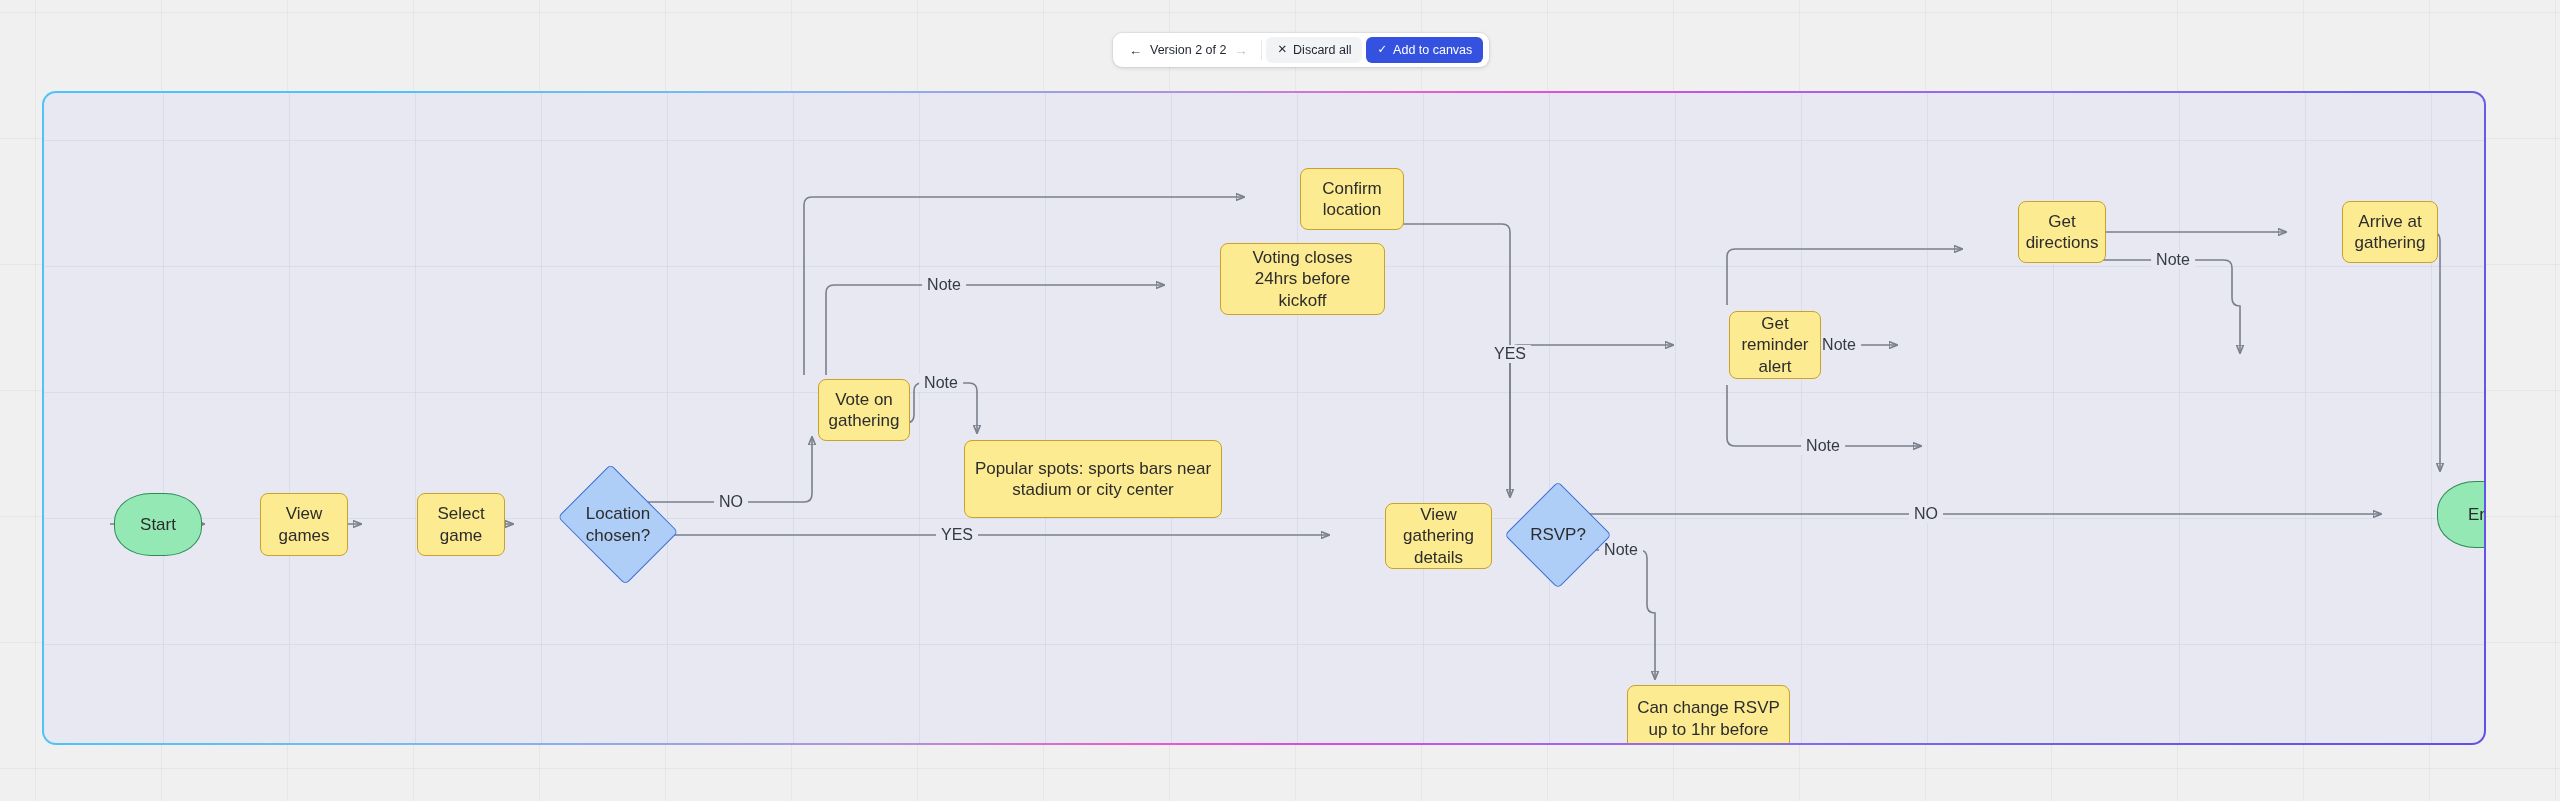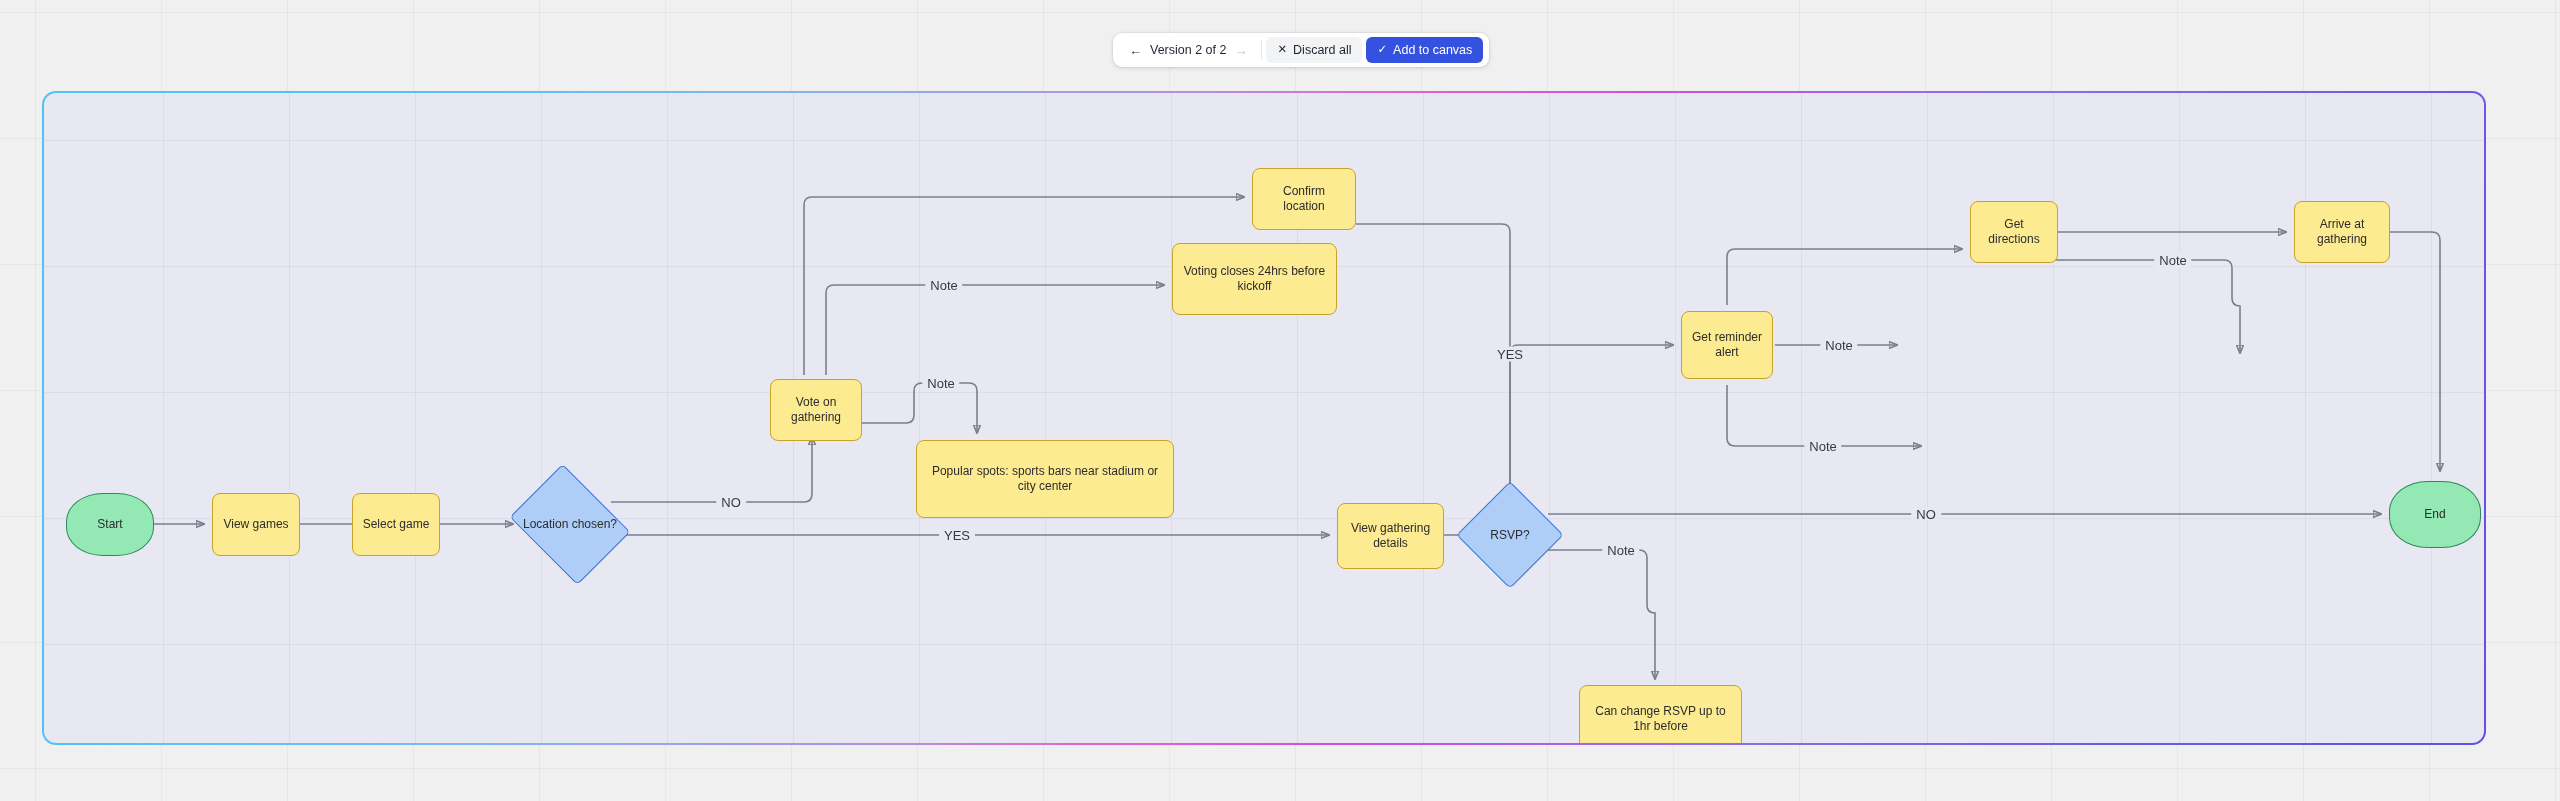--- a/index.html
+++ b/index.html
@@ -82,26 +82,27 @@
   }
   .tb-btn.discard { background: #f2f3f5; color: #1f2430; }
   .tb-btn.primary { background: #3451e0; color: #ffffff; }
   .tb-ico { font-size: 11.5px; line-height: 1; }
 
   
   .node {
     position: absolute;
     display: flex; align-items: center; justify-content: center;
     text-align: center;
-    font-size: 12px;
+    font-size: 17px;
     color: #2c2c2c;
     line-height: 1.25;
     padding: 4px 8px;
     z-index: 6;
     box-sizing: border-box;
+    margin-left: 48px;
   }
   .node.process {
     background: #fdeb92;
     border: 1.4px solid #c9a227;
     border-radius: 8px;
   }
   .node.note {
     background: #fdeb92;
     border: 1.4px solid #c9a227;
     border-radius: 8px;
@@ -130,21 +131,21 @@
   svg.edges {
     position: absolute; left:0; top:0;
     width: 2444px; height: 654px;
     z-index: 4;
     overflow: visible;
     pointer-events: none;
   }
   svg.edges path { fill: none; stroke: #7a7f8c; stroke-width: 1.6; }
   .edge-label {
     position: absolute;
-    font-size: 13px;
+    font-size: 16px;
     color: #343a46;
     background: #e7e8f2;
     padding: 0 5px;
     z-index: 5;
     white-space: nowrap;
     transform: translate(-50%, -50%);
   }
 </style>
 </head>
 <body>
@@ -214,21 +215,21 @@
       <div class="edge-label" style="left:2129px; top:167px;">Note</div>
 
       <div class="node terminal" style="left:22px; top:400px; width:88px; height:63px;align-items:center;">
         <span>Start</span>
       </div>
 
       <div class="node process" style="left:168px; top:400px; width:88px; height:63px;">
         <span>View games</span>
       </div>
 
-      <div class="node process" style="left:308px; top:400px; width:88px; height:63px;">
+      <div class="node process" style="left:325px; top:400px; width:88px; height:63px;">
         <span>Select game</span>
       </div>
 
       <div class="node decision" style="left:478px; top:394px; width:96px; height:75px;">
         <span class="dia"></span>
         <span class="dia-label">Location chosen?</span>
       </div>
 
       <div class="node process" style="left:726px; top:286px; width:92px; height:62px;">
         <span>Vote on gathering</span>

